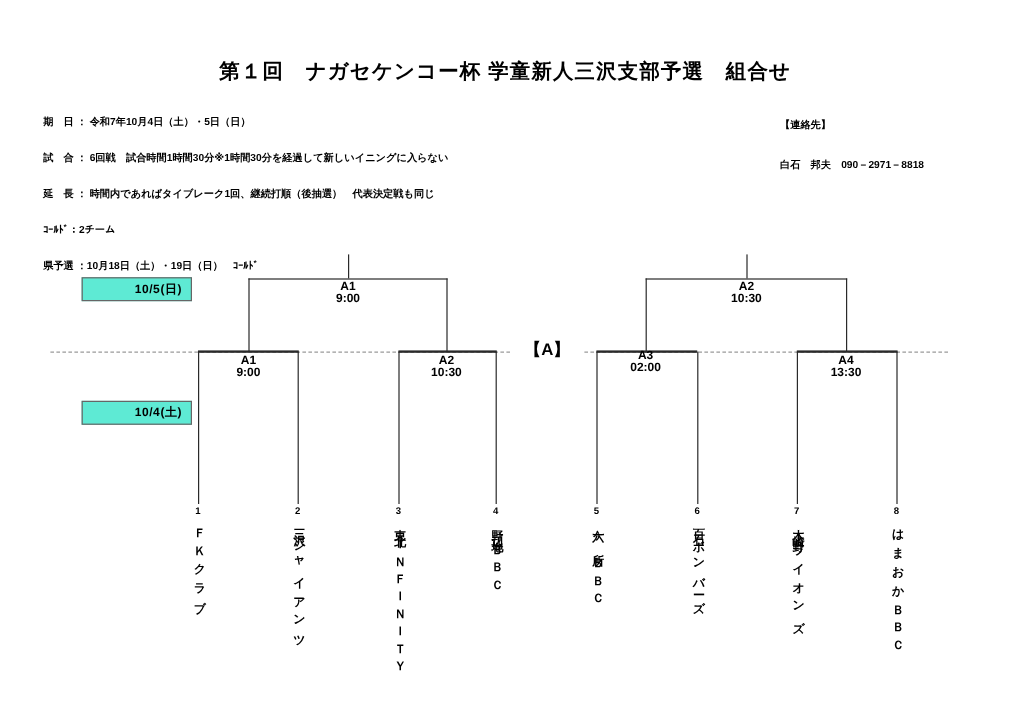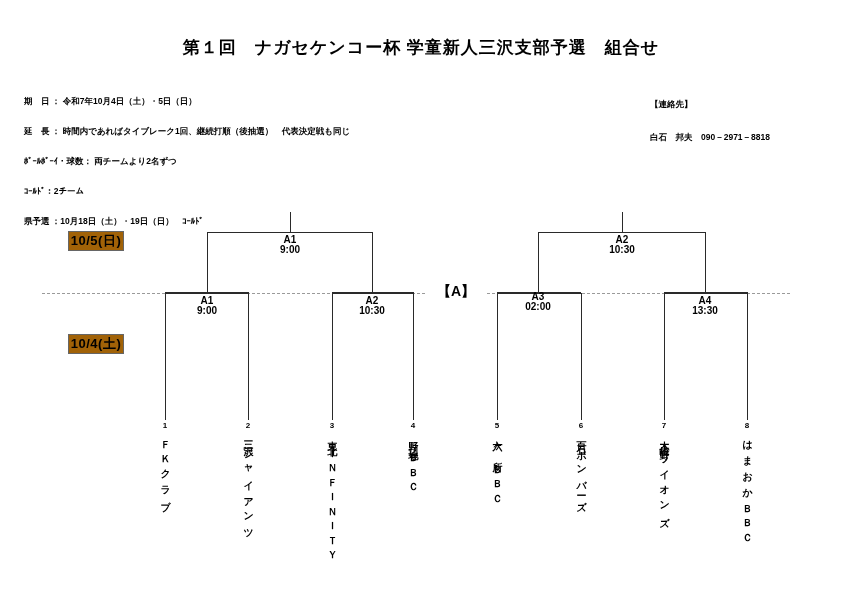--- a/index.html
+++ b/index.html
@@ -2,35 +2,35 @@
 <html><head>
 <meta charset="utf-8">
 <style>
   html,body { margin:0; padding:0; background:#e8e8e8; }
   .page {
     position:relative; width:842px; height:595px; margin:0 auto;
     background:#ffffff; overflow:hidden; color:#000;
     font-family:"Liberation Sans","DejaVu Sans",sans-serif;
   }
   .title {
-    position:absolute; top:36px; left:0; width:100%;
+    position:absolute; top:48px; left:0; width:100%;
     text-align:center; font-size:17px; font-weight:bold; letter-spacing:1px;
   }
-  .info { position:absolute; left:24px; top:76px; font-size:8.5px; line-height:10px; font-weight:bold; white-space:pre; }
+  .info { position:absolute; left:36px; top:76px; font-size:8.5px; line-height:10px; font-weight:bold; white-space:pre; }
   .info-line { height:10px; }
   .contact { position:absolute; left:636px; top:77px; font-size:8.5px; line-height:11px; font-weight:bold; white-space:pre;margin-left:14px; }
   .hl { position:absolute; height:1px; background:#2a2a2a; }
   .hl2 { position:absolute; height:2px; background:#2a2a2a; }
   .vl { position:absolute; width:1px; background:#2a2a2a; }
   .dash { position:absolute; top:293px; left:42px; width:748px; border-top:1px dashed #9a9a9a; }
   .datebox {
     position:absolute; left:68px; width:54px; height:18px;
-    border:1px solid #666; background:#a16207;
+    border:1px solid #666; background:#5eead4;
     display:flex; align-items:center; justify-content:center;
-    font-size:13px; font-weight:bold; letter-spacing:0.5px;
+    font-size:10px; font-weight:bold; letter-spacing:0.5px;padding-left:36px;
   }
   .mlabel {
     position:absolute; width:80px; text-align:center;
     font-size:10px; line-height:9.5px; font-weight:bold; background:transparent;
   }
   .group-label {
     position:absolute; left:426px; top:283px; width:60px; text-align:center;
     font-size:14px; font-weight:bold; background:#fff; line-height:16px;
   }
   .team { position:absolute; top:420px; width:40px; text-align:center; }
@@ -43,22 +43,22 @@
 </style>
 </head>
 <body>
 
 <div class="page">
 
   <div class="title">第１回　ナガセケンコー杯 学童新人三沢支部予選　組合せ</div>
 
   <div class="info">
     <div class="info-line">期　日 ： 令和7年10月4日（土）・5日（日）</div>
+    <div class="info-line">試　合 ： 6回戦　試合時間1時間30分※1時間30分を経過して新しいイニングに入らない</div>
     <div class="info-line">延　長 ： 時間内であればタイブレーク1回、継続打順（後抽選）　代表決定戦も同じ</div>
-    <div class="info-line">ﾎﾞｰﾙﾎﾞｰｲ・球数： 両チームより2名ずつ</div>
     <div class="info-line">ｺｰﾙﾄﾞ：2チーム</div>
     <div class="info-line">県予選 ：10月18日（土）・19日（日）　ｺｰﾙﾄﾞ</div>
   </div>
 
   <div class="contact">
     <div>【連絡先】</div>
     <div>白石　邦夫　090－2971－8818</div>
   </div>
 
   <div>

